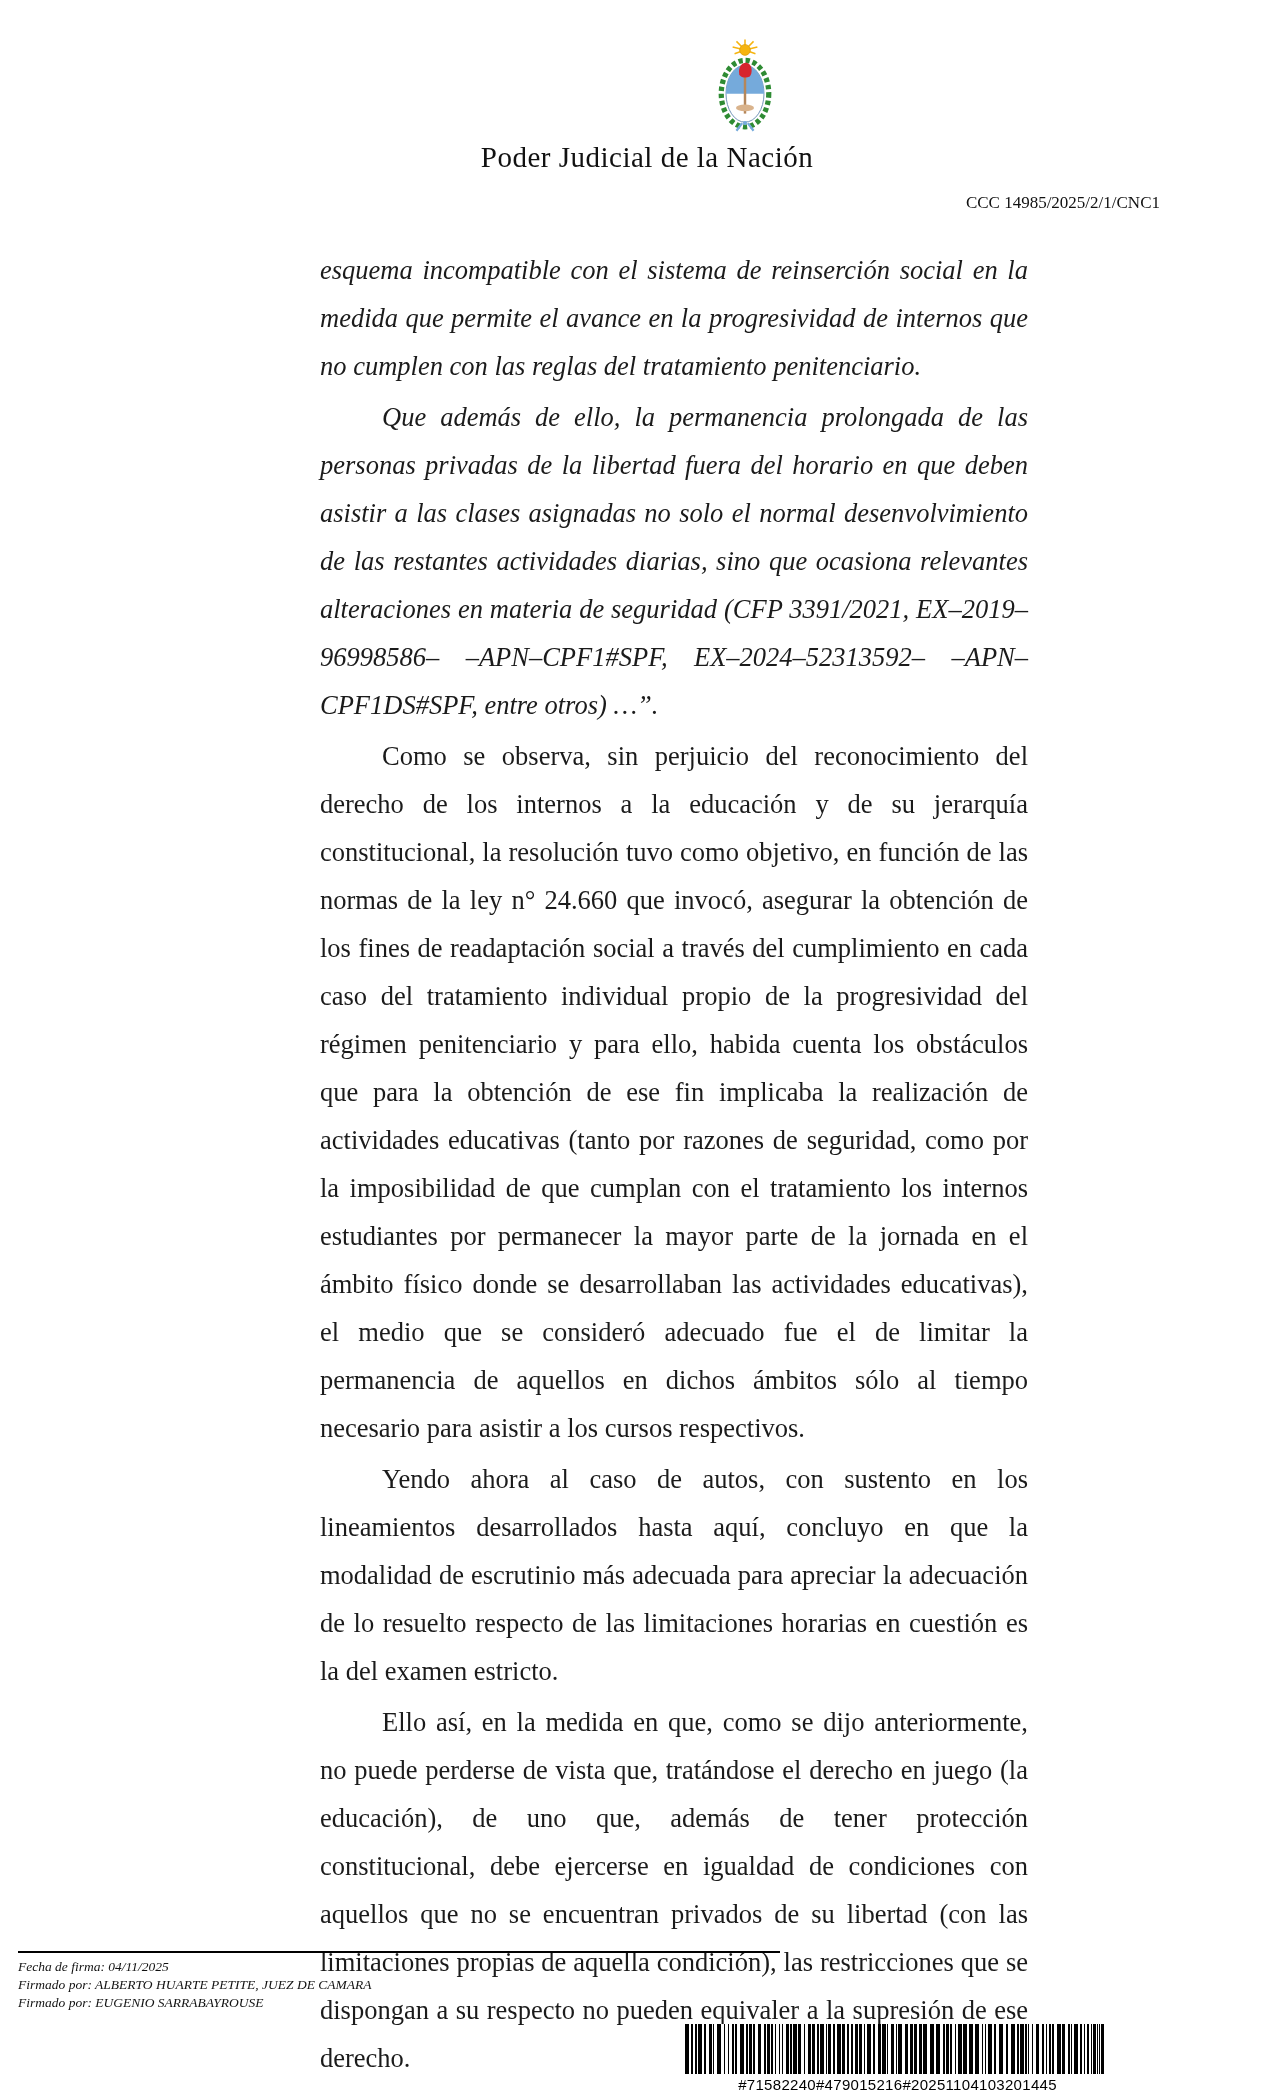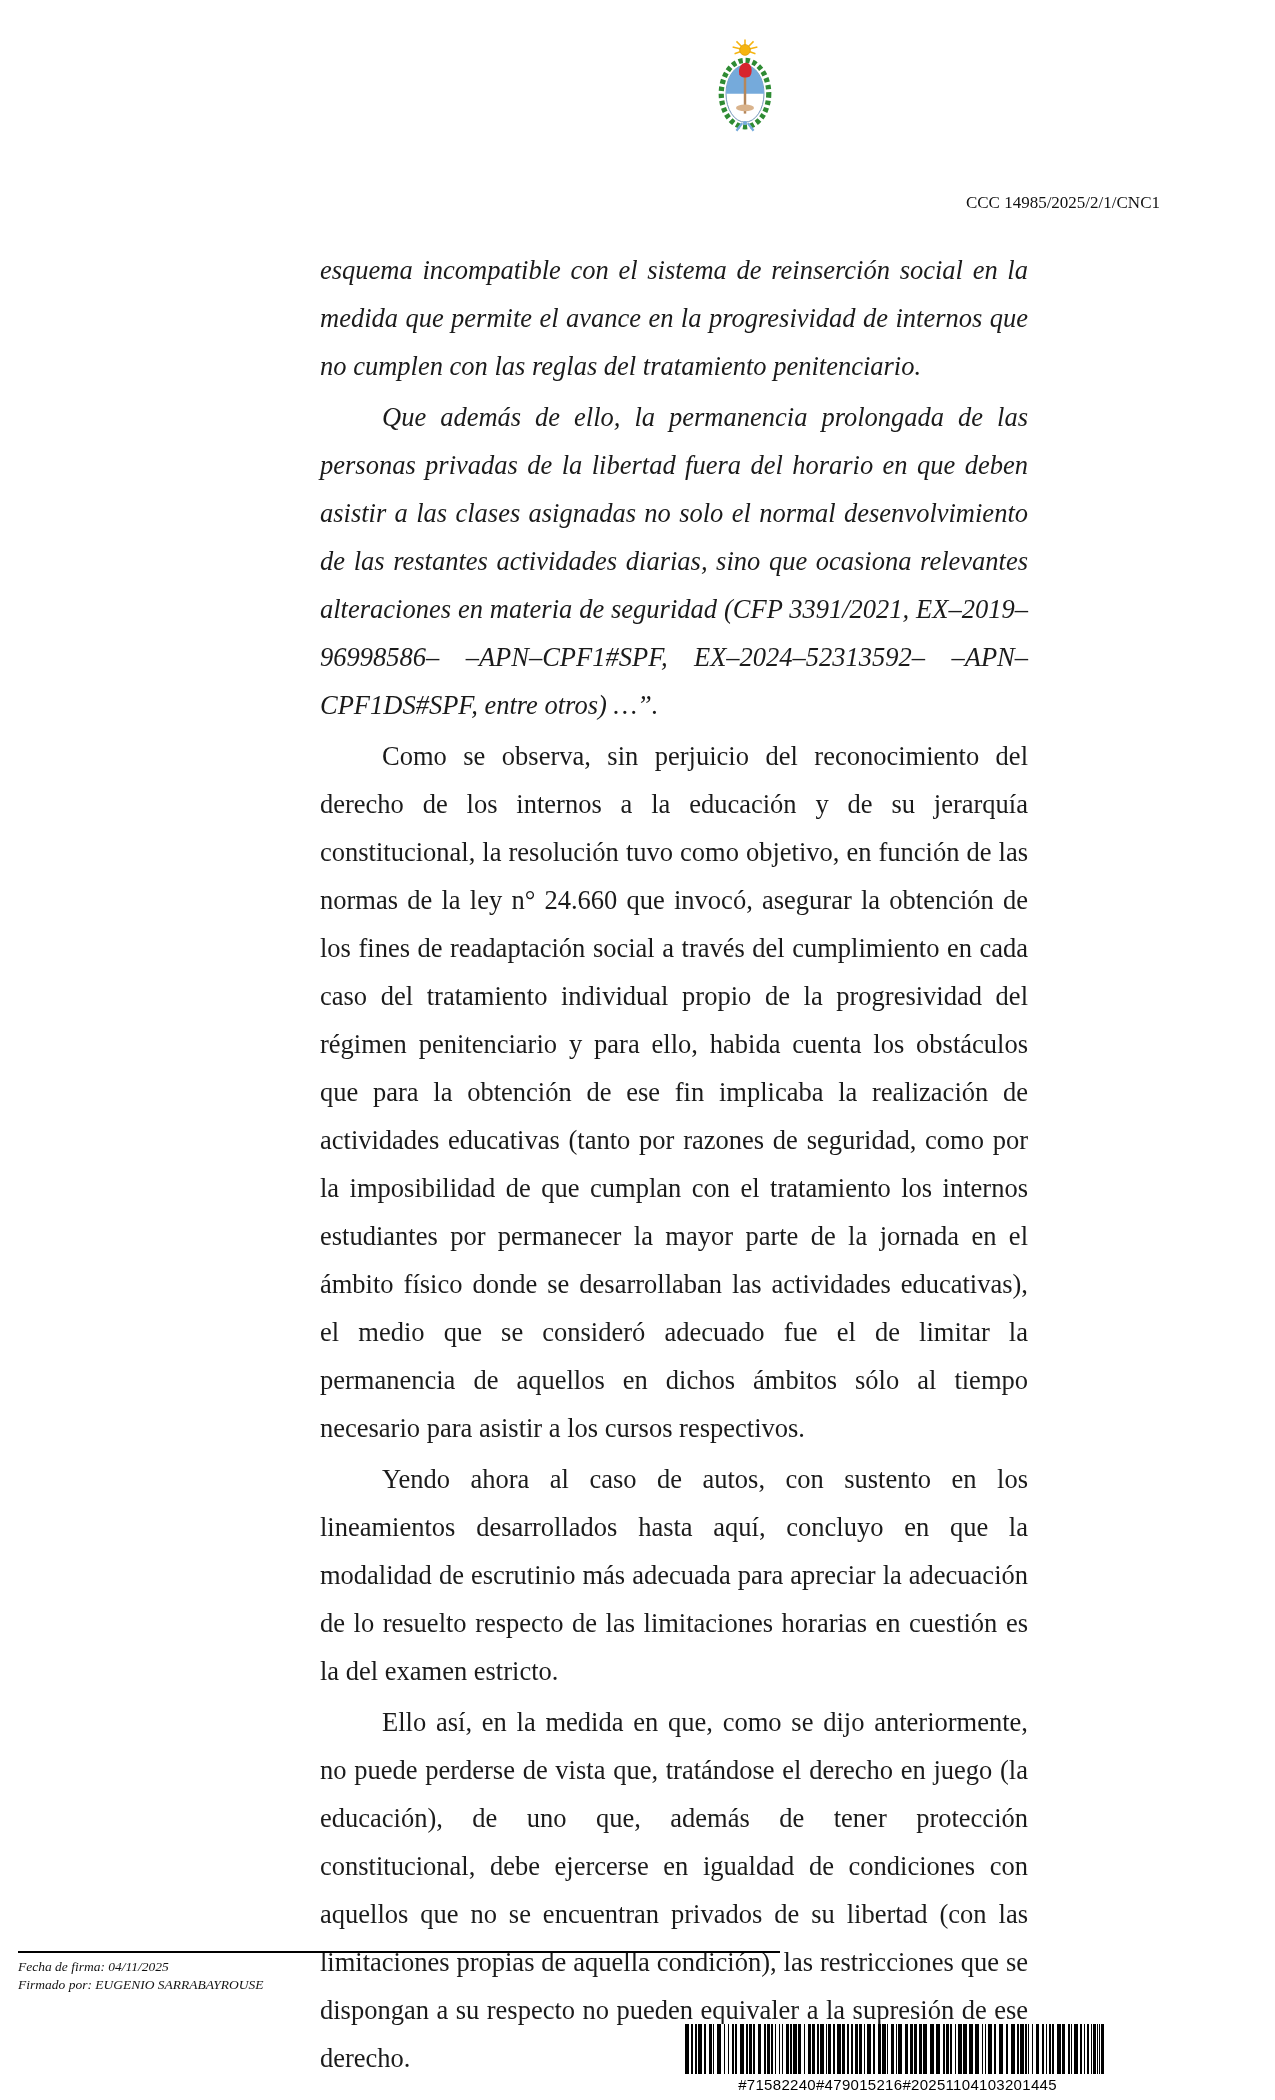--- a/index.html
+++ b/index.html
@@ -75,37 +75,39 @@
     <line x1="40" y1="35" x2="40" y2="80" stroke="#b5875a" stroke-width="2.6"></line>
 
     <path d="M34,39 C32,29 39,25 43,27 C48,29.5 48,37 45,41 C41,43 36,42 34,39 Z" fill="#d6252e"></path>
 
     <ellipse cx="40" cy="74" rx="9.5" ry="3.6" fill="#d9b38c"></ellipse>
 
     <path d="M37,90 L31,98 M43,90 L49,98" stroke="#75aadb" stroke-width="2.4" fill="none"></path>
     <circle cx="40" cy="90" r="2.2" fill="#75aadb"></circle>
   </svg>
 
+  <div class="title">Poder Judicial de la Nación</div>
 
   <div class="subtitle-block">
     <div class="case-number">CCC 14985/2025/2/1/CNC1</div>
   </div>
 
   <div class="doc-body">
     <p class="it">esquema incompatible con el sistema de reinserción social en la medida que permite el avance en la progresividad de internos que no cumplen con las reglas del tratamiento penitenciario.</p>
     <p class="it ind">Que además de ello, la permanencia prolongada de las personas privadas de la libertad fuera del horario en que deben asistir a las clases asignadas no solo el normal desenvolvimiento de las restantes actividades diarias, sino que ocasiona relevantes alteraciones en materia de seguridad (CFP 3391/2021, EX–2019–96998586– –APN–CPF1#SPF, EX–2024–52313592– –APN–CPF1DS#SPF, entre otros) …”.</p>
     <p class="ind">Como se observa, sin perjuicio del reconocimiento del derecho de los internos a la educación y de su jerarquía constitucional, la resolución tuvo como objetivo, en función de las normas de la ley n° 24.660 que invocó, asegurar la obtención de los fines de readaptación social a través del cumplimiento en cada caso del tratamiento individual propio de la progresividad del régimen penitenciario y para ello, habida cuenta los obstáculos que para la obtención de ese fin implicaba la realización de actividades educativas (tanto por razones de seguridad, como por la imposibilidad de que cumplan con el tratamiento los internos estudiantes por permanecer la mayor parte de la jornada en el ámbito físico donde se desarrollaban las actividades educativas), el medio que se consideró adecuado fue el de limitar la permanencia de aquellos en dichos ámbitos sólo al tiempo necesario para asistir a los cursos respectivos.</p>
     <p class="ind">Yendo ahora al caso de autos, con sustento en los lineamientos desarrollados hasta aquí, concluyo en que la modalidad de escrutinio más adecuada para apreciar la adecuación de lo resuelto respecto de las limitaciones horarias en cuestión es la del examen estricto.</p>
     <p class="ind">Ello así, en la medida en que, como se dijo anteriormente, no puede perderse de vista que, tratándose el derecho en juego (la educación), de uno que, además de tener protección constitucional, debe ejercerse en igualdad de condiciones con aquellos que no se encuentran privados de su libertad (con las limitaciones propias de aquella condición), las restricciones que se dispongan a su respecto no pueden equivaler a la supresión de ese derecho.</p>
   </div>
 
   <div class="footer-rule"></div>
 
   <div class="footer">
     <div>Fecha de firma: 04/11/2025</div>
+    <div>Firmado por: ALBERTO HUARTE PETITE, JUEZ DE CAMARA</div>
     <div>Firmado por: EUGENIO SARRABAYROUSE</div>
   </div>
 
   <div class="barcode">
       <i style="width:4px"></i>
       <i class="g" style="width:2px"></i>
       <i style="width:2px"></i>
       <i class="g" style="width:2px"></i>
       <i style="width:2px"></i>
       <i class="g" style="width:1px"></i>

